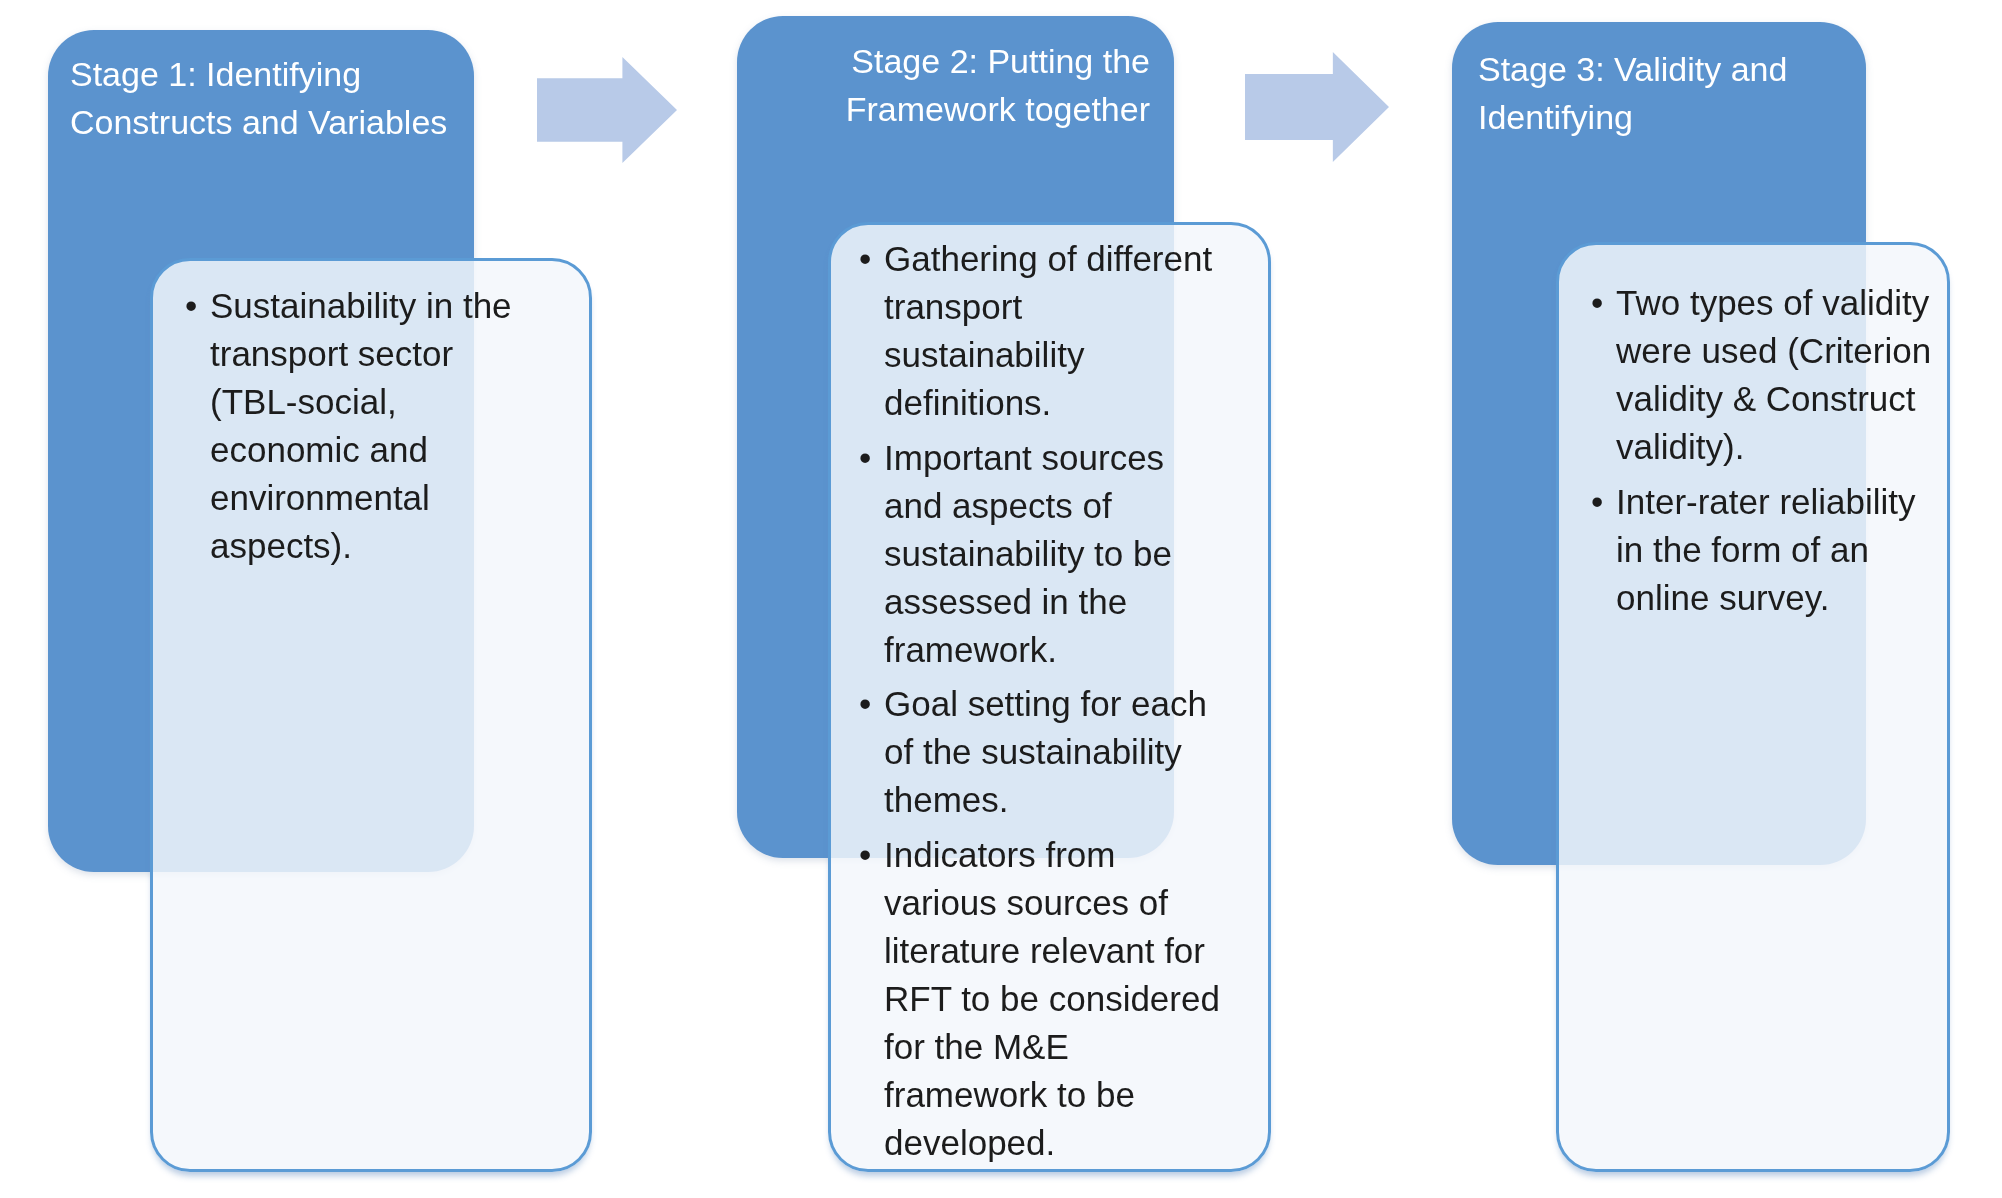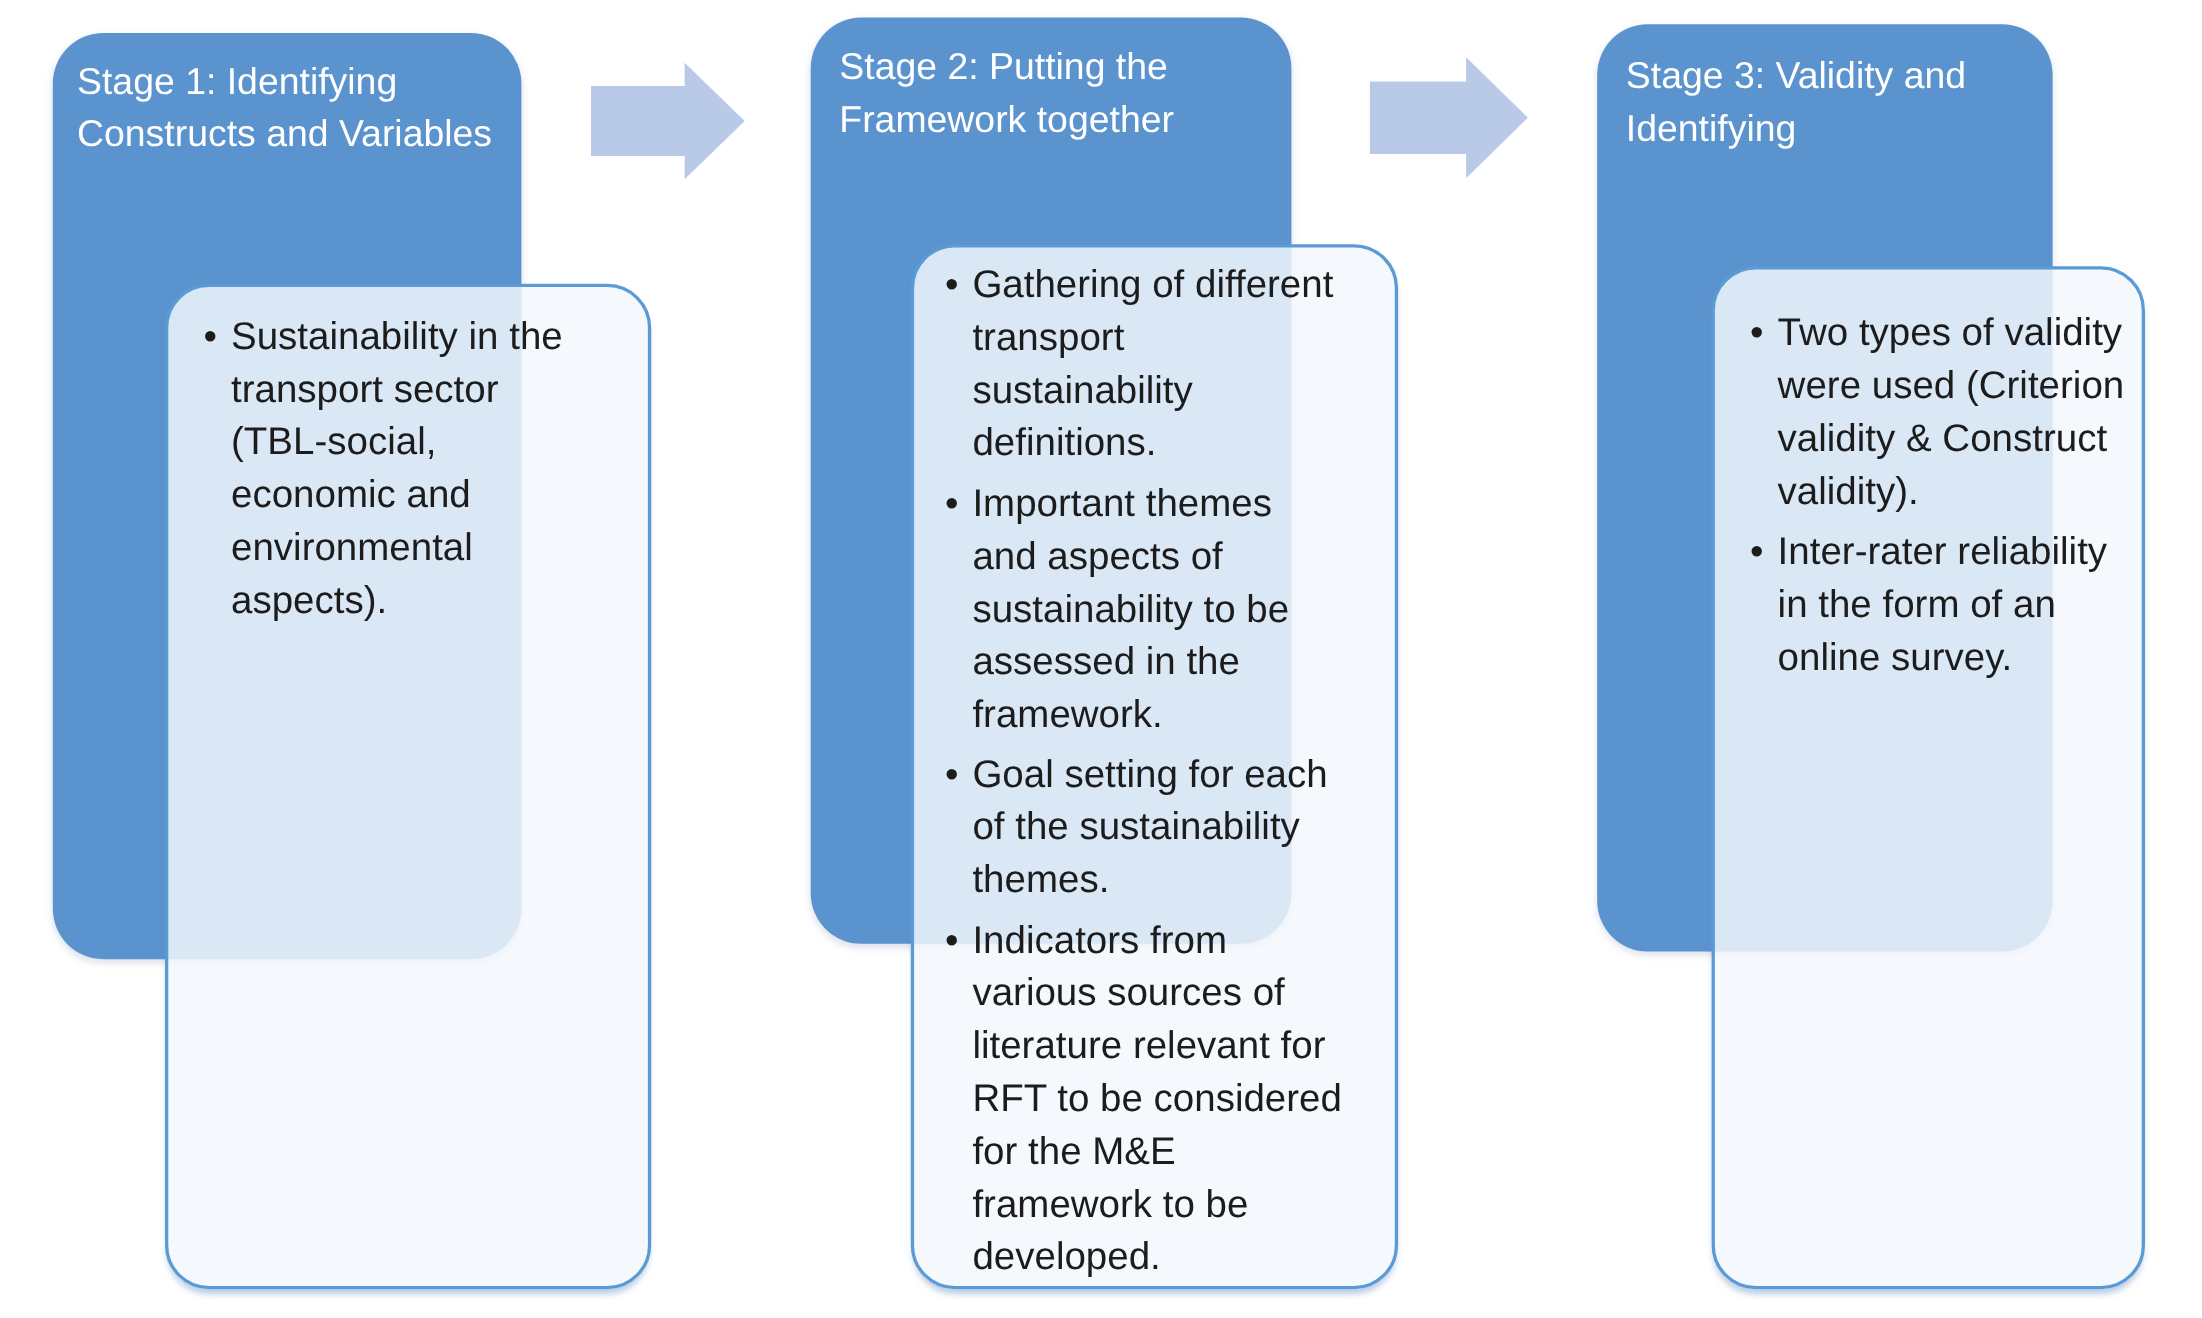--- a/index.html
+++ b/index.html
@@ -24,21 +24,21 @@
     position:absolute;
     background:var(--header-blue);
     border-radius:46px;
     color:var(--header-text);
     font-size:34px;
     line-height:1.4;
     box-shadow:0 3px 7px rgba(120,140,170,0.25);
   }
   .stage-header .title{display:block;}
   .s1-header{left:36px;top:30px;width:426px;height:842px;padding:21px 24px 0 22px;margin-left:12px;}
-  .s2-header{left:737px;top:16px;width:437px;height:842px;padding:22px 24px 0 26px;}
+  .s2-header{left:737px;top:16px;width:437px;height:842px;padding:22px 24px 0 26px;text-align:right;}
   .s3-header{left:1452px;top:22px;width:414px;height:843px;padding:24px 24px 0 26px;}
   .stage-content{
     position:absolute;
     background:var(--box-fill);
     border:3px solid var(--border-blue);
     border-radius:40px;
     color:var(--body-text);
     font-size:35px;
     line-height:1.37;
     box-shadow:0 6px 6px -2px rgba(100,140,190,0.45);
@@ -78,21 +78,21 @@
   <div class="stage-header s2-header">
     <span class="title">Stage 2: Putting the Framework together</span>
   </div>
   <div class="stage-content s2-content">
     <div class="bullet-item">
       <span class="bullet-dot"></span>
       <span class="bullet-text">Gathering of different transport sustainability definitions.</span>
     </div>
     <div class="bullet-item">
       <span class="bullet-dot"></span>
-      <span class="bullet-text">Important themes and aspects of sustainability to be assessed in the framework.</span>
+      <span class="bullet-text">Important sources and aspects of sustainability to be assessed in the framework.</span>
     </div>
     <div class="bullet-item">
       <span class="bullet-dot"></span>
       <span class="bullet-text">Goal setting for each of the sustainability themes.</span>
     </div>
     <div class="bullet-item">
       <span class="bullet-dot"></span>
       <span class="bullet-text">Indicators from various sources of literature relevant for RFT to be considered for the M&amp;E framework to be developed.</span>
     </div>
   </div>

